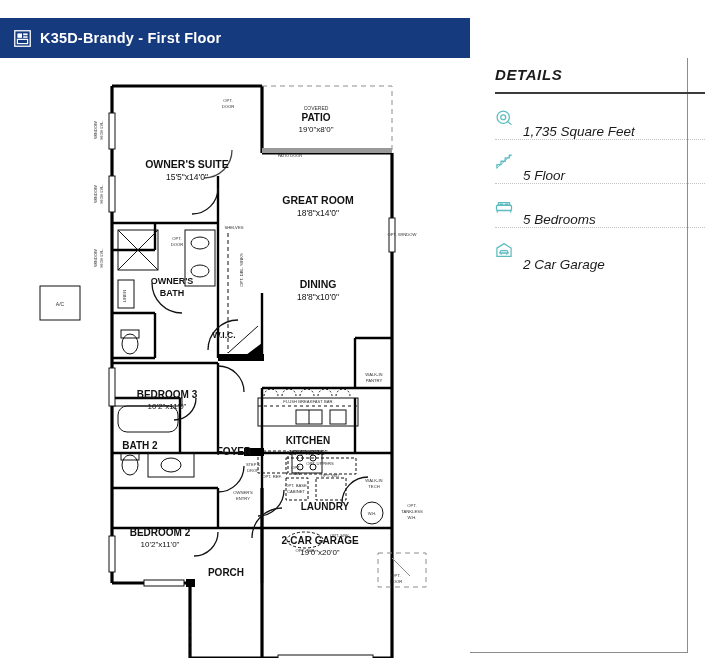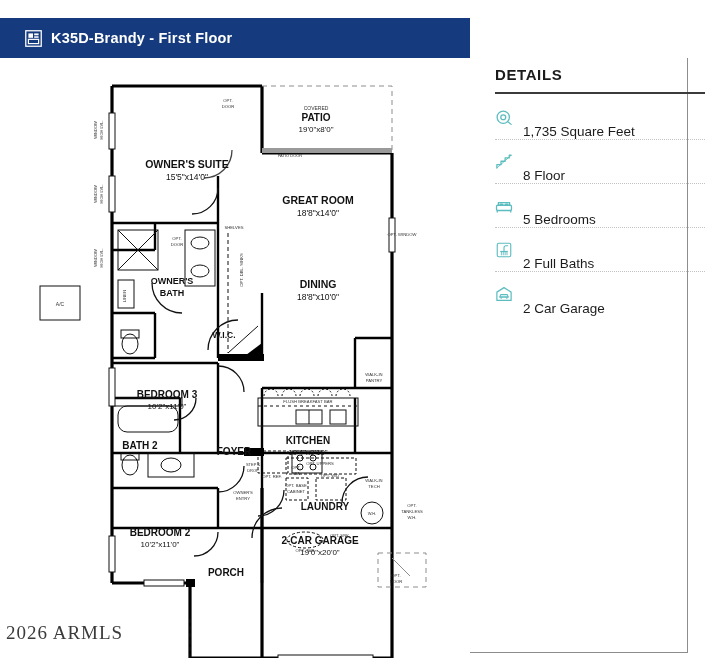--- a/index.html
+++ b/index.html
@@ -4,35 +4,35 @@
 <style>
   * { box-sizing: border-box; margin:0; padding:0; }
   html,body { width:720px; height:669px; background:#ffffff;
     font-family:"Liberation Sans", sans-serif; overflow:hidden; }
 
   #app { position:relative; width:720px; height:669px; background:#fff; }
 
   
   #header {
     position:absolute; left:0; top:18px; width:470px; height:40px;
-    background:#153a7d; display:flex; align-items:center; padding-left:25px;
+    background:#153a7d; display:flex; align-items:center; padding-left:14px;
   }
   #header .hdr-icon { width:17px; height:17px; margin-right:9px; flex:none; display:block; }
   #header .hdr-title {
     color:#ffffff; font-size:14.5px; font-weight:bold; letter-spacing:.2px;
     white-space:nowrap;
   }
 
   
   #plan-wrap { position:absolute; left:0; top:58px; width:470px; height:600px; background:#fff; }
   #plan-svg { display:block; width:470px; height:600px; }
 
   
   #details {
-    position:absolute; left:495px; top:66px; width:210px;
+    position:absolute; left:495px; top:66px; width:210px;font-style:italic;
   }
   #details h2 {
     font-size:15px; font-weight:bold; color:#1b1b1b; letter-spacing:.6px;
     margin-bottom:9px;
   }
   #details .rule { height:2px; background:#3b3b3b; margin-bottom:2px; }
   .detail-row {
     display:flex; align-items:center; height:44px;
     border-bottom:1px dotted #c3c3c3;
   }
@@ -322,51 +322,41 @@
         <path d="M16.5 16.5 L21.5 20.5" stroke="#5cbcbf" stroke-width="1.7" fill="none" stroke-linecap="round"></path>
       </svg>
       <span class="d-label">1,735 Square Feet</span>
     </div>
 
     <div class="detail-row">
       <svg class="d-icon" viewBox="0 0 24 24">
         <path d="M2.5 20 L2.5 15.5 L8 15.5 L8 11 L13.5 11 L13.5 6.5 L19 6.5 L19 3 L21.5 3" fill="none" stroke="#5cbcbf" stroke-width="1.7" stroke-linejoin="round" stroke-linecap="round"></path>
         <path d="M2.5 20 L21.5 3" fill="none" stroke="#5cbcbf" stroke-width="1.2"></path>
       </svg>
-      <span class="d-label">8 Floor</span>
+      <span class="d-label">5 Floor</span>
     </div>
 
     <div class="detail-row">
       <svg class="d-icon" viewBox="0 0 24 24">
         <rect x="2" y="11" width="20" height="7" rx="1.6" fill="none" stroke="#5cbcbf" stroke-width="1.7"></rect>
         <path d="M4.5 11 L4.5 7.5 L19.5 7.5 L19.5 11" fill="none" stroke="#5cbcbf" stroke-width="1.7" stroke-linejoin="round"></path>
         <rect x="6" y="8.6" width="5" height="2.4" rx="1" fill="#5cbcbf"></rect>
         <rect x="13" y="8.6" width="5" height="2.4" rx="1" fill="#5cbcbf"></rect>
         <path d="M3 18 L3 20 M21 18 L21 20" stroke="#5cbcbf" stroke-width="1.7" stroke-linecap="round"></path>
       </svg>
       <span class="d-label">5 Bedrooms</span>
     </div>
 
-    <div class="detail-row">
-      <svg class="d-icon" viewBox="0 0 24 24">
-        <rect x="3" y="3" width="18" height="18" rx="2" fill="none" stroke="#5cbcbf" stroke-width="1.5"></rect>
-        <path d="M7 14 L17 14" stroke="#5cbcbf" stroke-width="1.6"></path>
-        <path d="M8.5 14 L8.5 18.5 M11 14 L11 18.5 M13.5 14 L13.5 18.5 M16 14 L16 18.5" stroke="#5cbcbf" stroke-width="1.2" stroke-linecap="round"></path>
-        <path d="M12 14 L12 9 a2.6 2.6 0 0 1 2.6 -2.6 L17 6.4" fill="none" stroke="#5cbcbf" stroke-width="1.5" stroke-linecap="round"></path>
-      </svg>
-      <span class="d-label">2 Full Baths</span>
-    </div>
 
     <div class="detail-row">
       <svg class="d-icon" viewBox="0 0 24 24">
         <path d="M2.5 9.5 L12 3.5 L21.5 9.5 L21.5 20.5 L2.5 20.5 Z" fill="none" stroke="#5cbcbf" stroke-width="1.6" stroke-linejoin="round"></path>
         <path d="M6.5 16 L7.6 12.8 L16.4 12.8 L17.5 16 Z" fill="none" stroke="#5cbcbf" stroke-width="1.4" stroke-linejoin="round"></path>
         <path d="M5.8 16 L18.2 16" stroke="#5cbcbf" stroke-width="1.4"></path>
         <circle cx="8.3" cy="17.3" r="1.1" fill="#5cbcbf"></circle>
         <circle cx="15.7" cy="17.3" r="1.1" fill="#5cbcbf"></circle>
       </svg>
       <span class="d-label">2 Car Garage</span>
     </div>
   </div>
 
-  <div id="watermark">2026 ARMLS</div>
 
 </div>
 
 </body></html>

